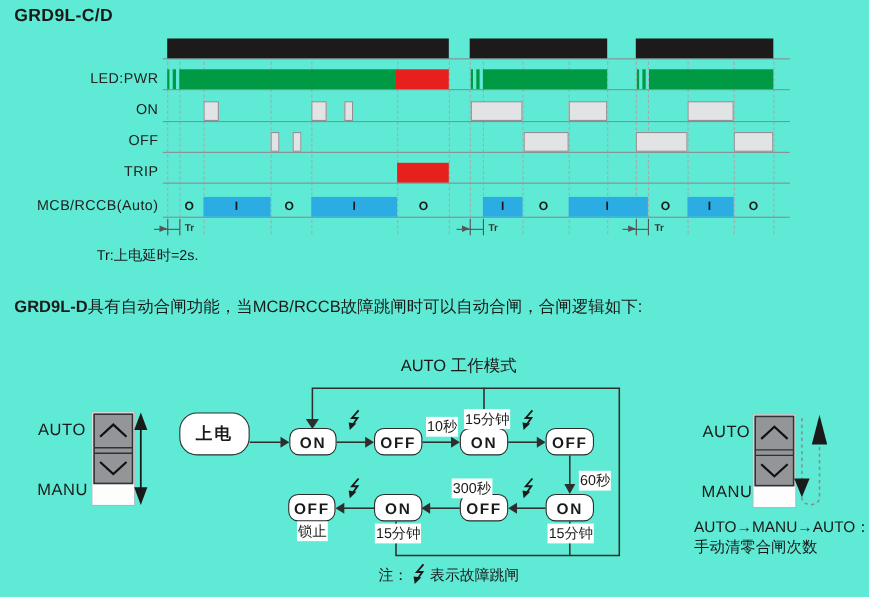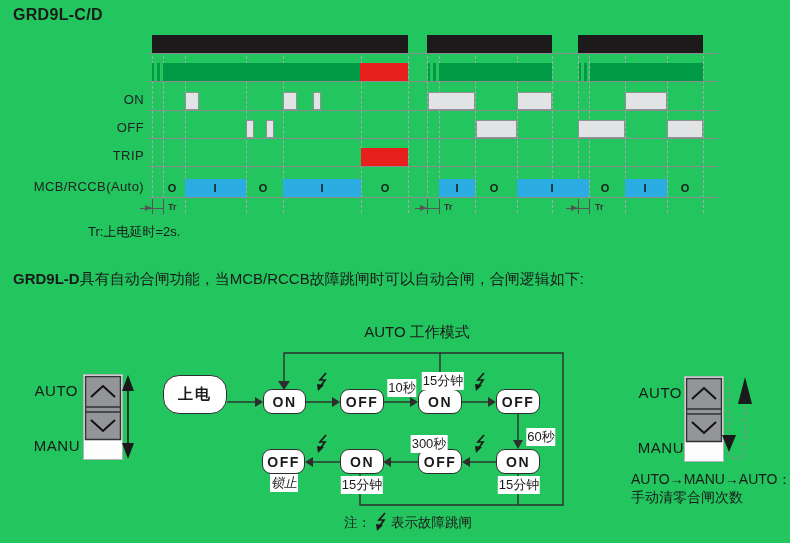--- a/index.html
+++ b/index.html
@@ -1,19 +1,19 @@
 <!DOCTYPE html>
 <html><head>
 <meta charset="utf-8">
 <style>
   *{margin:0;padding:0;box-sizing:border-box}
   html,body{width:790px;height:543px;background:#fff;overflow:hidden;
     font-family:"Liberation Sans","DejaVu Sans",sans-serif;color:#1a1a1a}
   .abs{position:absolute}
-  #page{position:relative;width:790px;height:543px;background:#22c55e}
+  #page{position:relative;width:790px;height:543px;background:#5eead4}
   .page-title{position:absolute;left:13px;top:6px;font-size:16px;font-weight:bold;letter-spacing:.3px}
   .desc{position:absolute;left:13px;top:270px;font-size:15px;white-space:nowrap}
   .desc b{font-weight:bold}
   .tr-caption{position:absolute;left:88px;top:223px;font-size:13px}
   .row-label{position:absolute;left:0;width:144px;text-align:right;font-size:13px;line-height:20px;letter-spacing:.4px;color:#222}
   .row-label.big{font-size:18px;letter-spacing:0}
   .flow-title{position:absolute;left:417px;top:323px;transform:translateX(-50%);font-size:15px;white-space:nowrap}
   .flow-node{position:absolute;border:1.6px solid #2e2e2e;border-radius:9px;background:#fff;z-index:3;
     display:flex;align-items:center;justify-content:center;font-size:14px;font-weight:bold;letter-spacing:1.5px}
   .flow-node.start{border-radius:16px;font-size:15px;letter-spacing:2px}
@@ -47,20 +47,21 @@
       <div style="position: absolute; left: 578px; top: 56px; width: 0px; height: 157px; border-left: 1px dashed rgb(167, 169, 172);"></div>
       <div style="position: absolute; left: 589px; top: 56px; width: 0px; height: 157px; border-left: 1px dashed rgb(167, 169, 172);"></div>
       <div style="position: absolute; left: 625px; top: 56px; width: 0px; height: 157px; border-left: 1px dashed rgb(167, 169, 172);"></div>
       <div style="position: absolute; left: 667px; top: 56px; width: 0px; height: 157px; border-left: 1px dashed rgb(167, 169, 172);"></div>
       <div style="position: absolute; left: 703px; top: 56px; width: 0px; height: 157px; border-left: 1px dashed rgb(167, 169, 172);"></div>
       <div style="position: absolute; left: 148px; top: 53px; width: 570px; height: 1px; background: rgb(139, 141, 144);"></div>
       <div style="position: absolute; left: 152px; top: 35px; width: 256px; height: 18px; background: rgb(29, 26, 27); border: none;"></div>
       <div style="position: absolute; left: 427px; top: 35px; width: 125px; height: 18px; background: rgb(29, 26, 27); border: none;"></div>
       <div style="position: absolute; left: 578px; top: 35px; width: 125px; height: 18px; background: rgb(29, 26, 27); border: none;"></div>
       <div style="position: absolute; left: 148px; top: 81px; width: 570px; height: 1px; background: rgb(139, 141, 144);"></div>
+      <div class="row-label" style="top: 61px;">LED:PWR</div>
       <div style="position: absolute; left: 152px; top: 63px; width: 2px; height: 18px; background: rgb(0, 153, 68); border: none;"></div>
       <div style="position: absolute; left: 157px; top: 63px; width: 3px; height: 18px; background: rgb(0, 153, 68); border: none;"></div>
       <div style="position: absolute; left: 163px; top: 63px; width: 197px; height: 18px; background: rgb(0, 153, 68); border: none;"></div>
       <div style="position: absolute; left: 360px; top: 63px; width: 48px; height: 18px; background: rgb(232, 32, 29); border: none;"></div>
       <div style="position: absolute; left: 428px; top: 63px; width: 2px; height: 18px; background: rgb(0, 153, 68); border: none;"></div>
       <div style="position: absolute; left: 433px; top: 63px; width: 3px; height: 18px; background: rgb(0, 153, 68); border: none;"></div>
       <div style="position: absolute; left: 439px; top: 63px; width: 113px; height: 18px; background: rgb(0, 153, 68); border: none;"></div>
       <div style="position: absolute; left: 579px; top: 63px; width: 2px; height: 18px; background: rgb(0, 153, 68); border: none;"></div>
       <div style="position: absolute; left: 584px; top: 63px; width: 3px; height: 18px; background: rgb(0, 153, 68); border: none;"></div>
       <div style="position: absolute; left: 590px; top: 63px; width: 113px; height: 18px; background: rgb(0, 153, 68); border: none;"></div>
@@ -130,21 +131,21 @@
       <div class="flow-node" style="left: 496px; top: 449px; width: 44px; height: 25px;">ON</div>
       <div class="flow-node" style="left: 418px; top: 449px; width: 44px; height: 25px;">OFF</div>
       <div class="flow-node" style="left: 340px; top: 449px; width: 44px; height: 25px;">ON</div>
       <div class="flow-node" style="left: 262px; top: 449px; width: 43px; height: 25px;">OFF</div>
       <div class="flow-label" style="left: 402px; top: 379px;">10秒</div>
       <div class="flow-label" style="left: 443px; top: 372px;">15分钟</div>
       <div class="flow-label" style="left: 541px; top: 428px;">60秒</div>
       <div class="flow-label" style="left: 405px; top: 435px; margin-left: 24px;">300秒</div>
       <div class="flow-label" style="left: 519px; top: 476px;">15分钟</div>
       <div class="flow-label" style="left: 362px; top: 476px;">15分钟</div>
-      <div class="flow-label" style="left: 284px; top: 474px; font-style: italic;">锁止</div>
+      <div class="flow-label" style="left: 284px; top: 474px;">锁止</div>
     </div>
 
   <svg class="overlay" width="790" height="543" viewBox="0 0 790 543">
     <g stroke="#2e2e2e" stroke-width="1.4" fill="none">
       <path d="M440,389 L440,353 L284,353 L284,381"></path>
       <path d="M440,353 L563,353 L563,505 L360,505 L360,474"></path>
       <path d="M518,505 L518,474"></path>
     </g>
     <polygon points="278,381 290,381 284,390" fill="#2e2e2e"></polygon>
 

